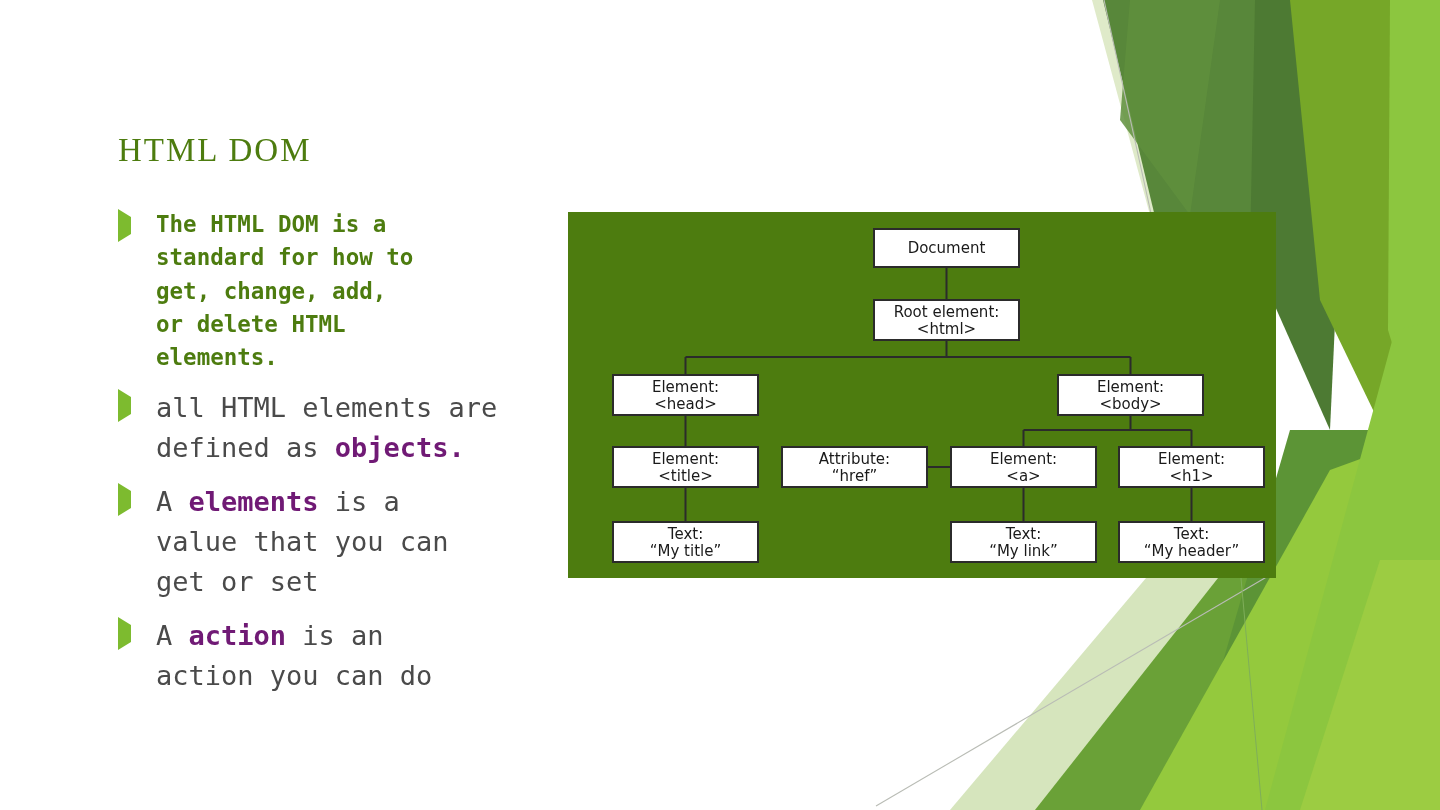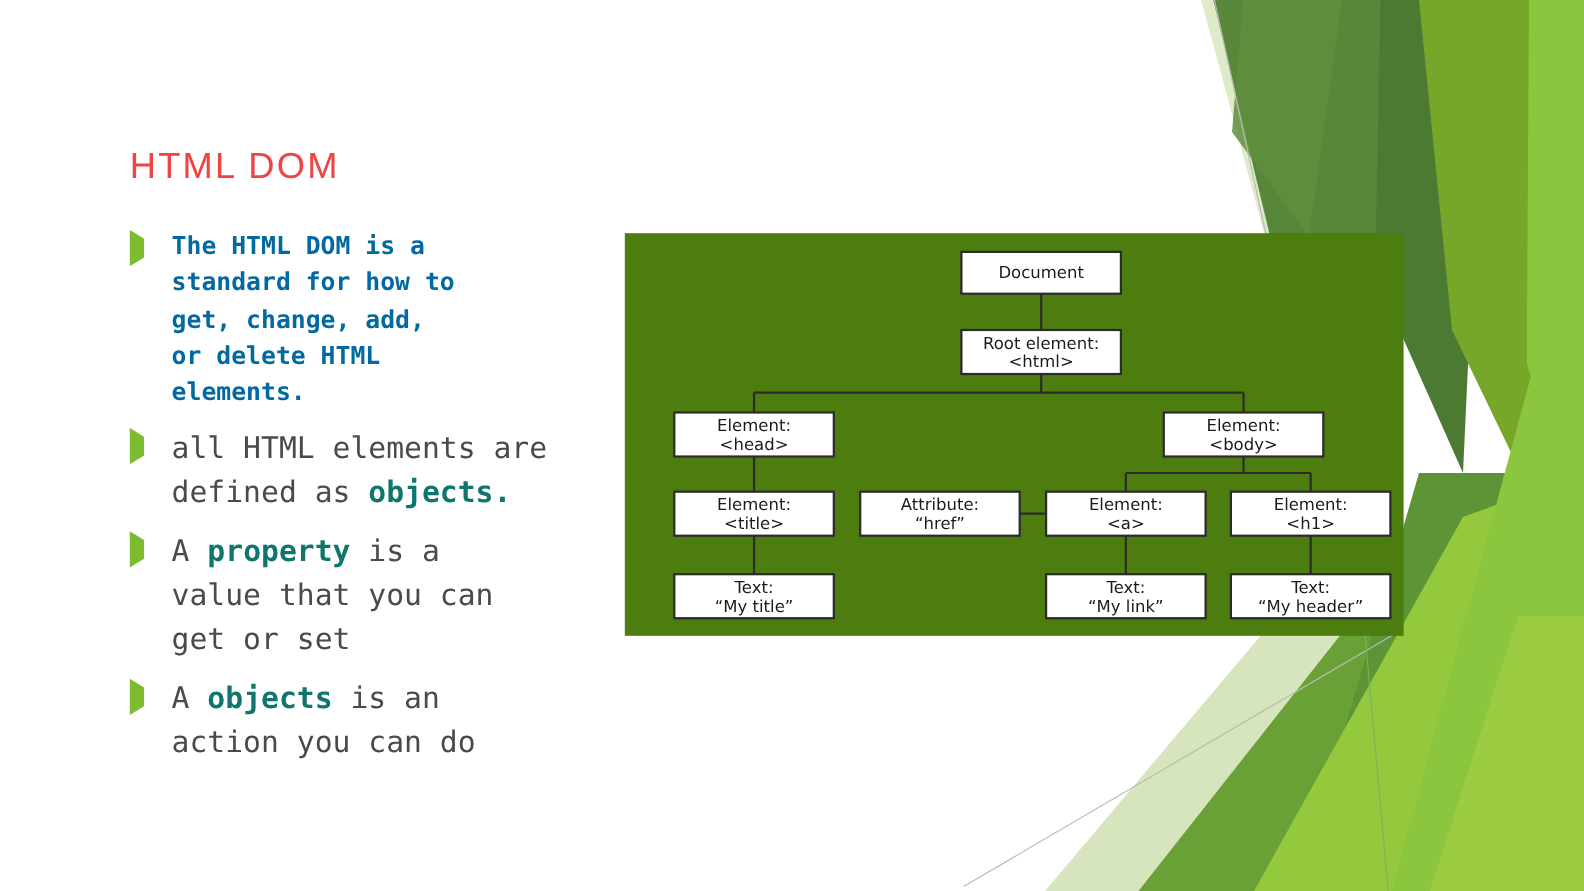--- a/index.html
+++ b/index.html
@@ -23,24 +23,24 @@
     width: 1440px;
     height: 810px;
     pointer-events: none;
   }
 
   
   .slide-title {
     position: absolute;
     left: 118px;
     top: 132px;
-    font-family: Liberation Sans, sans-serif;
+    font-family: Liberation Serif, serif;
     font-size: 33px;
     letter-spacing: 2px;
-    color: #ef4444;
+    color: #4d7c0f;
     white-space: nowrap;
   }
 
   
   .bullets {
     position: absolute;
     left: 118px;
     top: 208px;
     width: 400px;
   }
@@ -62,28 +62,28 @@
     border-left: 13px solid #7dbb2f;
   }
   .bullet-text {
     font-family: "DejaVu Sans Mono", "Liberation Mono", monospace;
     color: #3b3b3b;
     line-height: 1.48;
   }
   .b-lvl1 {
     font-size: 22.5px;
     font-weight: bold;
-    color: #0369a1;
+    color: #4d7c0f;
   }
   .b-lvl2 {
     font-size: 27px;
     font-weight: normal;
     color: #4a4a4a;
   }
-  .b-lvl2 b { font-weight: bold; color: #0f766e; }
+  .b-lvl2 b { font-weight: bold; color: #701a75; }
 
   
   .tree-img {
     position: absolute;
     left: 568px;
     top: 212px;
     width: 708px;
     height: 366px;
     background: #4d7c0f;
   }
@@ -134,28 +134,28 @@
     <div class="bullet-row">
       <span class="bullet-marker"><span class="tri"></span></span>
       <span class="bullet-text b-lvl2">
         all HTML elements are<br>defined as <b>objects.</b>
       </span>
     </div>
 
     <div class="bullet-row">
       <span class="bullet-marker"><span class="tri"></span></span>
       <span class="bullet-text b-lvl2">
-        A <b>property</b> is a<br>value that you can<br>get or set
+        A <b>elements</b> is a<br>value that you can<br>get or set
       </span>
     </div>
 
     <div class="bullet-row">
       <span class="bullet-marker"><span class="tri"></span></span>
       <span class="bullet-text b-lvl2">
-        A <b>objects</b> is an<br>action you can do
+        A <b>action</b> is an<br>action you can do
       </span>
     </div>
 
   </div>
 
   <div class="tree-img">
     <svg class="tree-svg" width="708" height="366" viewBox="0 0 708 366" aria-hidden="true">
       <g stroke="#2b2b2b" stroke-width="2" fill="none">
 
         <line x1="378.5" y1="55" x2="378.5" y2="88"></line>

